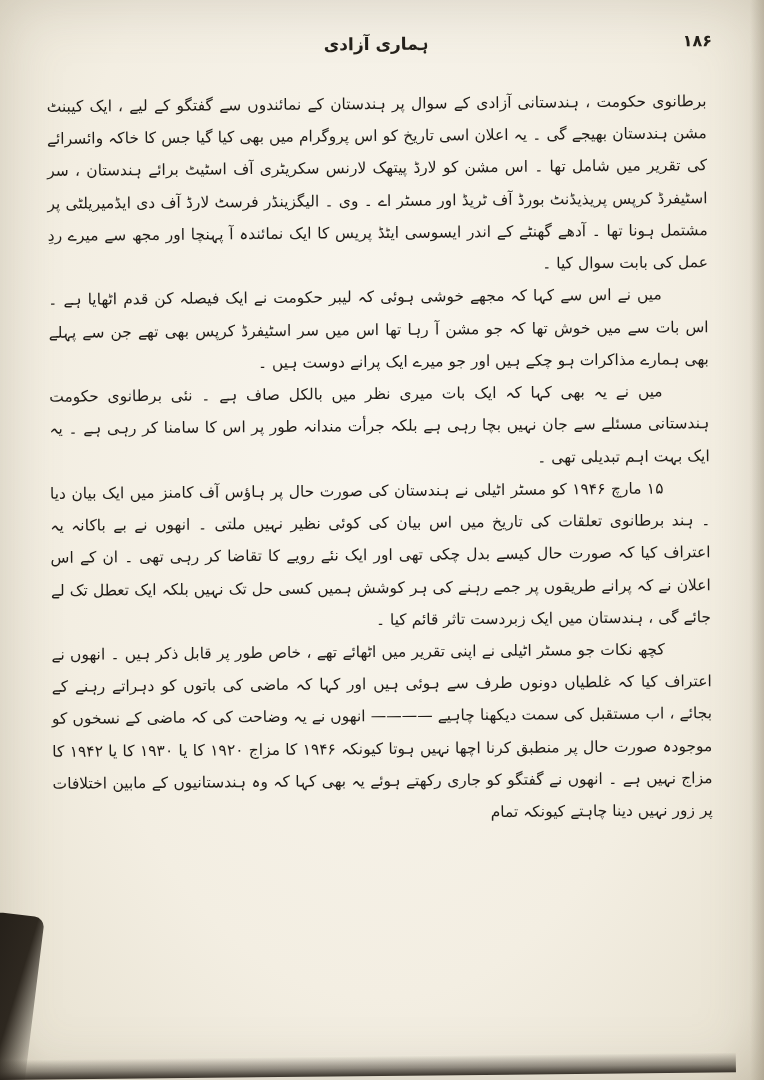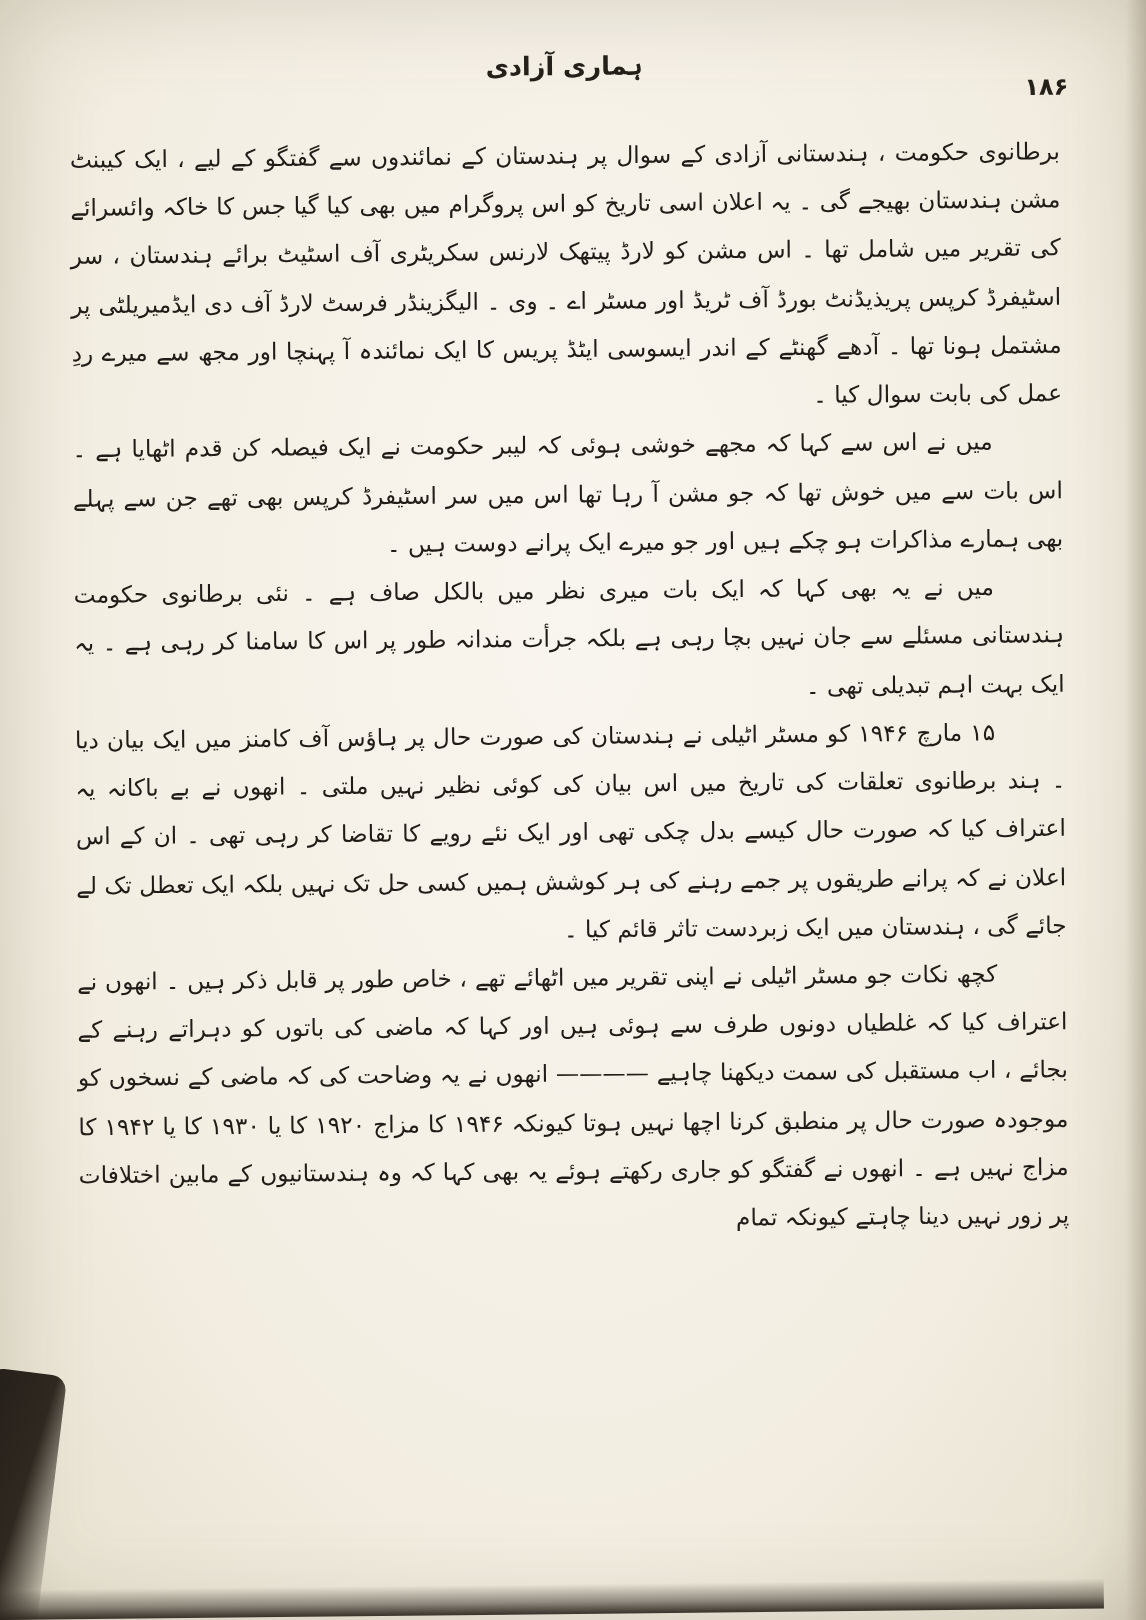--- a/index.html
+++ b/index.html
@@ -45,21 +45,21 @@
   .page-number {
     position: absolute;
     left: 4px;   
     right: auto;
     top: 0;
     font-size: 16px;
     font-weight: bold;
     color: #24201a;
   }
   
-  .page-number { left: auto; right: -6px; margin-top: 17px; }
+  .page-number { left: auto; right: -6px; }
 
   .body-text {
     direction: rtl;
     text-align: justify;
     text-justify: inter-word;
     font-size: 15.5px;
     line-height: 2.08;
     color: #201c17;
   }
   .para { margin: 0; }

